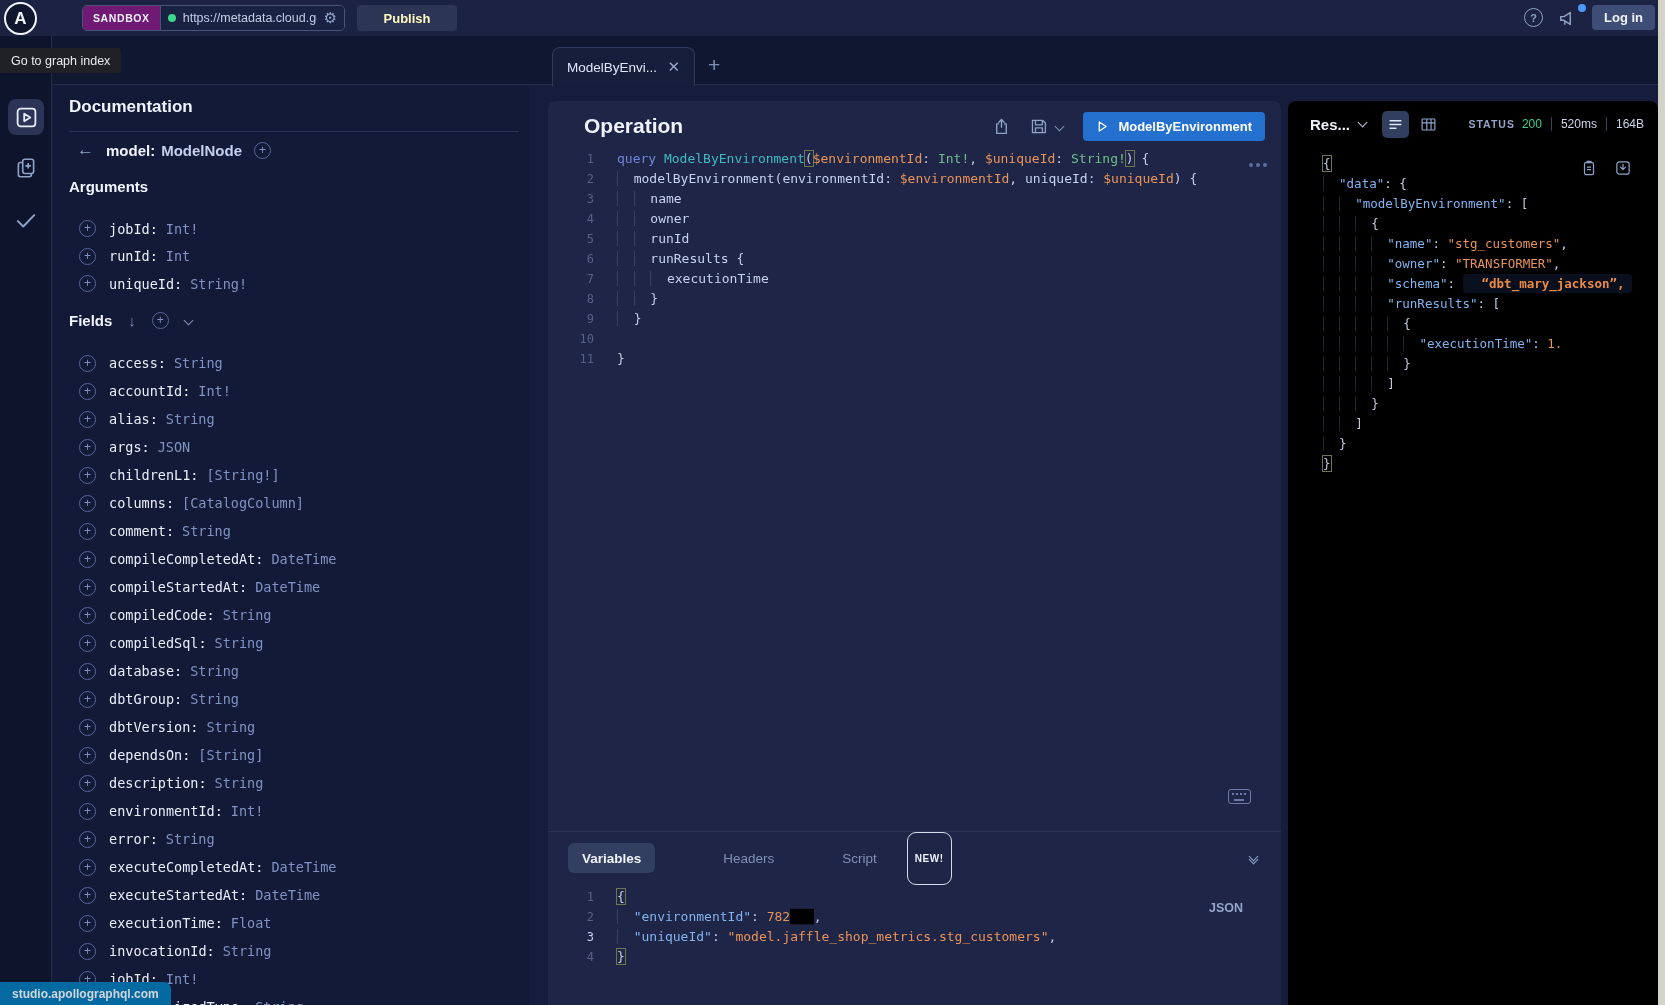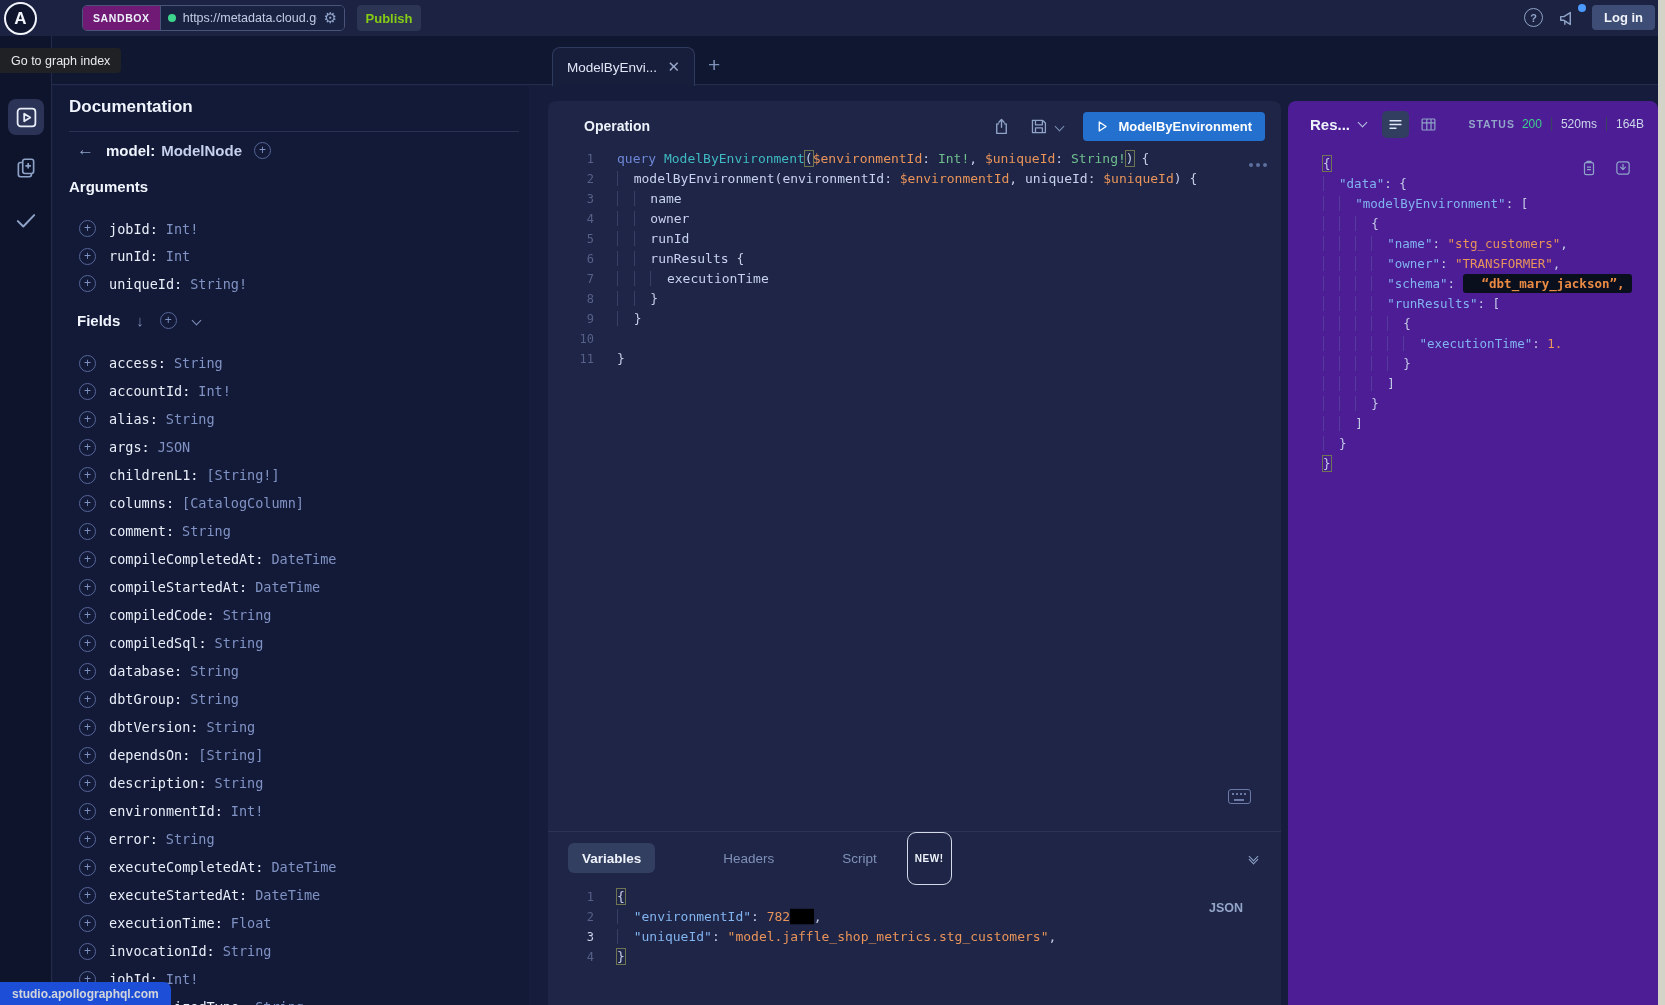--- a/index.html
+++ b/index.html
@@ -14,22 +14,22 @@
     border-radius:50%; color:#f2f5fb; font-weight:bold; font-size:17px; display:flex;
     align-items:center; justify-content:center; background:#10162e; z-index:5;}
   #endpoint { position:absolute; left:82px; top:5px; height:26px; width:263px; display:flex;
     border:1px solid #4a5478; border-radius:5px; overflow:hidden; }
   #sandbox-chip { background:#701a75; color:#eef2fa; font-size:10.5px; font-weight:bold;
     letter-spacing:.6px; display:flex; align-items:center; padding:0 10px; border-right:1px solid #4a5478;}
   #url-box { background:#1a2242; display:flex; align-items:center; gap:7px; padding:0 7px; flex:1; min-width:0;}
   #url-dot { width:8px; height:8px; border-radius:50%; background:#3dd68c; flex-shrink:0;}
   #url-text { color:#c3cde4; font-size:12.5px; white-space:nowrap; overflow:hidden; flex:1;}
   #url-gear { color:#8fa3c8; font-size:15px; flex-shrink:0;}
-  #publish-btn { position:absolute; left:357px; top:5px; width:64px; height:26px; background:#2c3553;
-    border-radius:4px; color:#84cc16; font-size:13px; font-weight:bold; display:flex;
+  #publish-btn { position:absolute; left:357px; top:5px; width:100px; height:26px; background:#2c3553;
+    border-radius:4px; color:#fef9c3; font-size:13px; font-weight:bold; display:flex;
     align-items:center; justify-content:center; }
   #help-icon { position:absolute; left:1524px; top:8px; width:19px; height:19px; border:1.5px solid #8fa3c8;
     border-radius:50%; color:#8fa3c8; font-size:11px; font-weight:bold; display:flex; align-items:center; justify-content:center;}
   #megaphone { position:absolute; left:1558px; top:8px; }
   #megaphone-dot { position:absolute; left:1578px; top:4px; width:8px; height:8px; border-radius:50%; background:#4c9aff;}
   #login-btn { position:absolute; left:1592px; top:5px; height:25px; padding:0 12px; background:#3e4d75;
     border-radius:4px; color:#f0f3fa; font-size:13px; font-weight:bold; display:flex; align-items:center;}
 
   
   #row2 { position:absolute; left:0; top:36px; width:1665px; height:49px; background:#101831;
@@ -56,47 +56,47 @@
 
   
   #sidebar { position:absolute; left:53px; top:86px; width:476px; height:919px; background:#131a38; }
   #doc-title { position:absolute; left:16px; top:11px; font-size:17px; font-weight:bold; color:#f0f4fc;}
   #doc-divider { position:absolute; left:16px; top:45px; right:10px; height:1px; background:#2a3254;}
   #model-row { position:absolute; left:24px; top:54px; display:flex; align-items:center; gap:12px;}
   #back-arrow { color:#8fa3c8; font-size:17px; }
   #model-field { font-size:15px; font-weight:bold; color:#f0f4fc; }
   #model-type { font-size:15px; font-weight:bold; color:#c6d1ee; margin-left:-6px;}
   .sec-head { position:absolute; left:16px; font-size:15px; font-weight:bold; color:#f0f4fc; }
-  #fields-head { position:absolute; left:16px; top:226px; display:flex; align-items:center; gap:16px;margin-left:8px;}
+  #fields-head { position:absolute; left:16px; top:226px; display:flex; align-items:center; gap:16px;}
   #sort-icon { color:#7c8db4; font-size:15px; }
   .chev { width:7px; height:7px; border-right:1.7px solid #7e90b8; border-bottom:1.7px solid #7e90b8;
     transform:rotate(45deg); display:inline-block; }
   #args-list { position:absolute; left:0; top:129px; right:0; }
   #args-list .doc-row { height:27.5px; }
   #fields-list { position:absolute; left:0; top:263px; right:0; }
   #fields-list .doc-row { height:28px; }
   .doc-row { display:flex; align-items:center; padding-left:26px;
     font-family:"DejaVu Sans Mono", monospace; font-size:13.5px; }
   .plus-circle { width:17px; height:17px; border:1px solid #566699; border-radius:50%; color:#7f93c4;
     font-size:12px; line-height:15px; text-align:center; display:inline-block; flex-shrink:0;
     font-family:"Liberation Sans", sans-serif;}
   .doc-row .plus-circle { margin-right:13px; }
   .f-name { color:#e9eef9; }
   .f-type { color:#8093c4; margin-left:8px; }
 
   
   #op-card { position:absolute; left:548px; top:101px; width:733px; height:904px; background:#1e2546;
     border-radius:8px 8px 0 0; }
-  #resp-card { position:absolute; left:1288px; top:101px; width:370px; height:904px; background:#4c1d95;
+  #resp-card { position:absolute; left:1288px; top:101px; width:370px; height:904px; background:#000000;
     border-radius:8px 8px 0 0; }
 
   
   #op-head { position:absolute; left:0; top:0; right:0; height:50px; display:flex; align-items:center;
     padding:0 16px 0 36px; }
-  #op-title { font-size:14px; font-weight:bold; color:#eef2fa; margin-right:auto; }
+  #op-title { font-size:21px; font-weight:bold; color:#eef2fa; margin-right:auto; }
   #op-head .ico { margin-left:18px; color:#8fa3c8;}
   #run-btn { margin-left:20px; height:29px; padding:0 13px; border-radius:4px; background:#2470cf;
     color:#fff; font-size:13px; font-weight:bold; display:flex; align-items:center; gap:9px; border:none;}
 
   
   .code { font-family:"DejaVu Sans Mono", monospace; font-size:13px; line-height:20px; }
   .cl { display:flex; }
   .ln { width:46px; text-align:right; color:#566189; font-size:12px; flex-shrink:0;
     font-family:"DejaVu Sans Mono", monospace;}
   .ln-active { color:#c8d2e8; }
@@ -155,21 +155,21 @@
   .stat-sep { width:1px; height:14px; background:#39425f; margin:0 9px; }
   .stat-val { color:#ccd6ea; font-size:12px; }
   #resp-content { position:absolute; left:0; top:53px; right:4px; font-size:12.5px; }
   #resp-content .lc { padding-left:35px; }
   #resp-content .cl.wrap .lc { padding-left:0; }
   #resp-copy { position:absolute; right:60px; top:58px; color:#8fa3c8;}
   #resp-download { position:absolute; right:26px; top:58px; color:#8fa3c8;}
 
   
   #scrollbar { position:absolute; left:1658px; top:0; width:7px; height:1005px; background:#d3d3c8; }
-  #status-bubble { position:absolute; left:0; top:982px; height:23px; background:#1d4ed8; color:#d2d6db;
+  #status-bubble { position:absolute; left:0; top:982px; height:23px; background:#0369a1; color:#d2d6db;
     font-size:12px; font-weight:bold; display:flex; align-items:center; padding:0 12px;
     border-radius:0 7px 0 0; z-index:30;}
 </style>
 </head>
 <body>
 
 <div id="topbar">
   <div id="logo">A</div>
   <div id="endpoint">
     <div id="sandbox-chip">SANDBOX</div>

